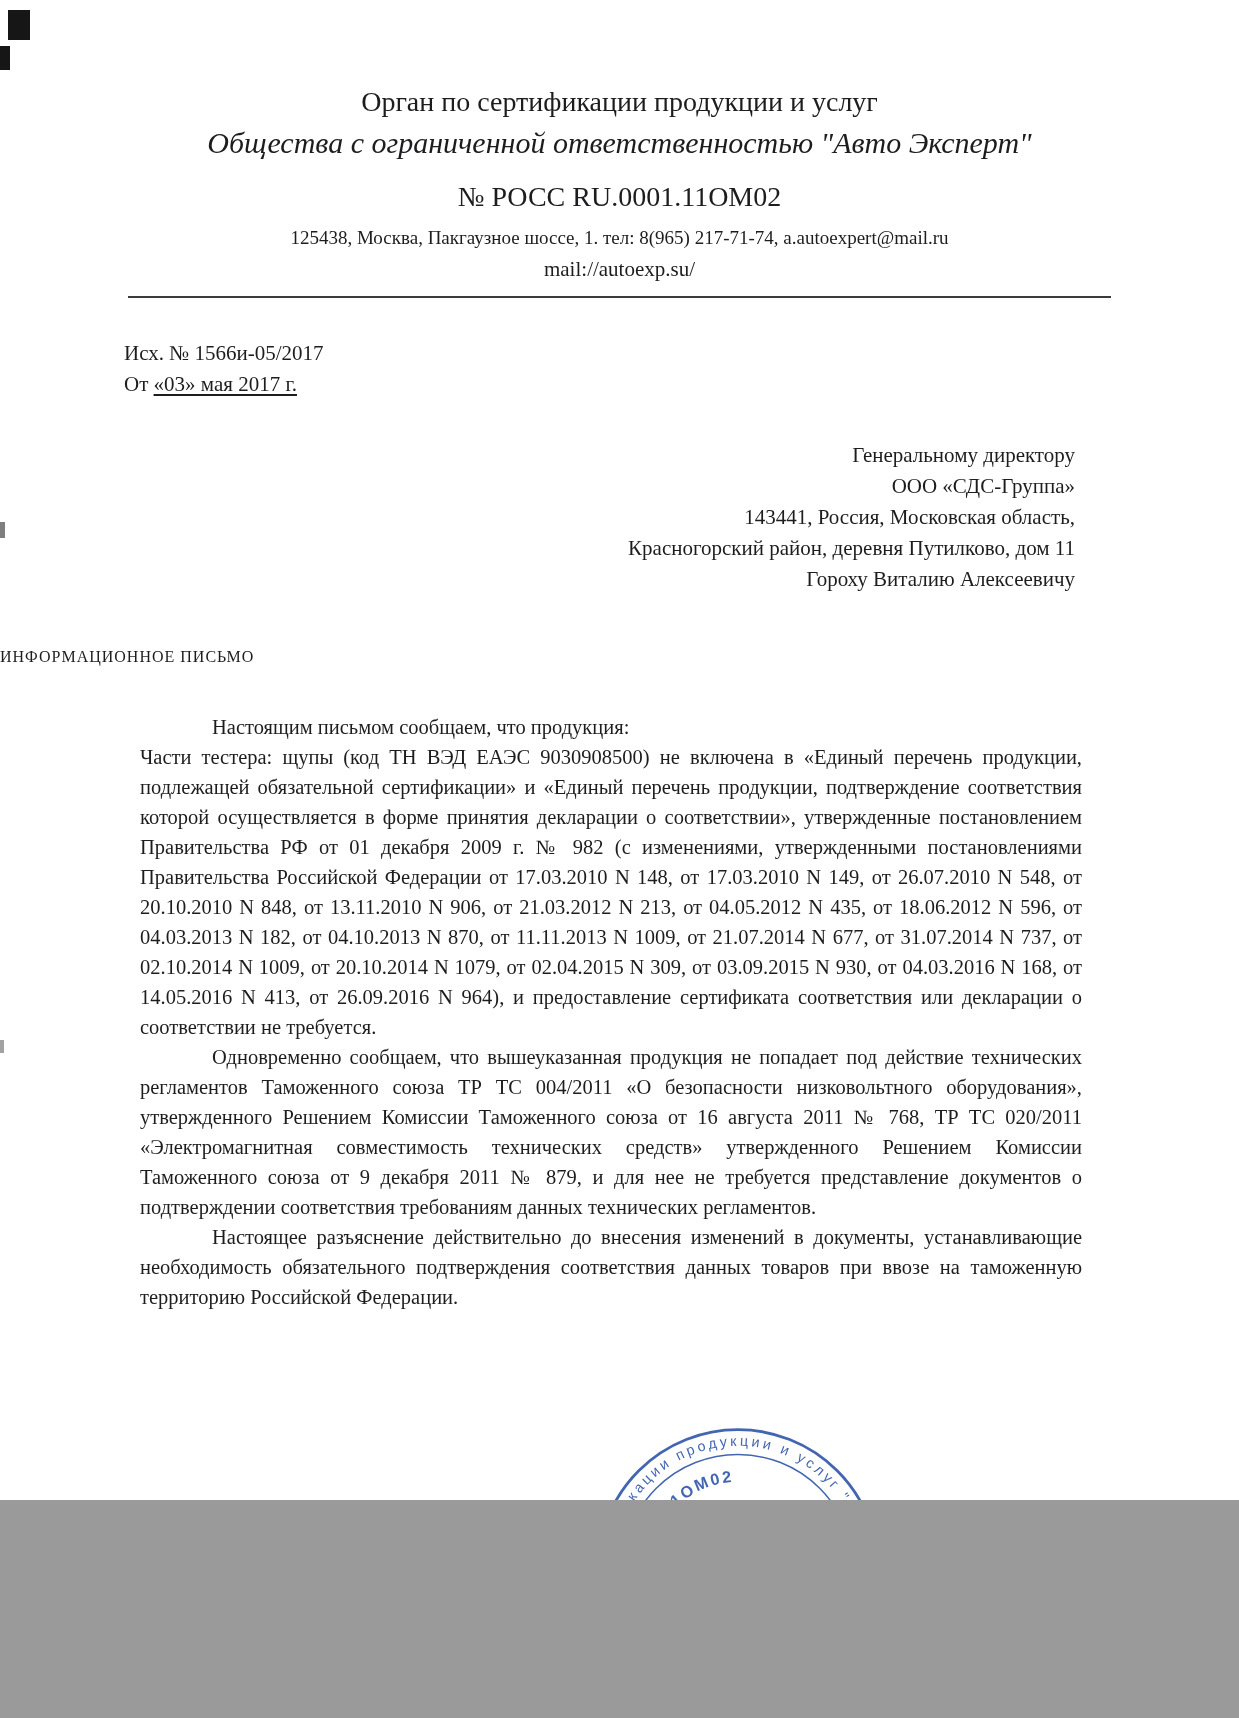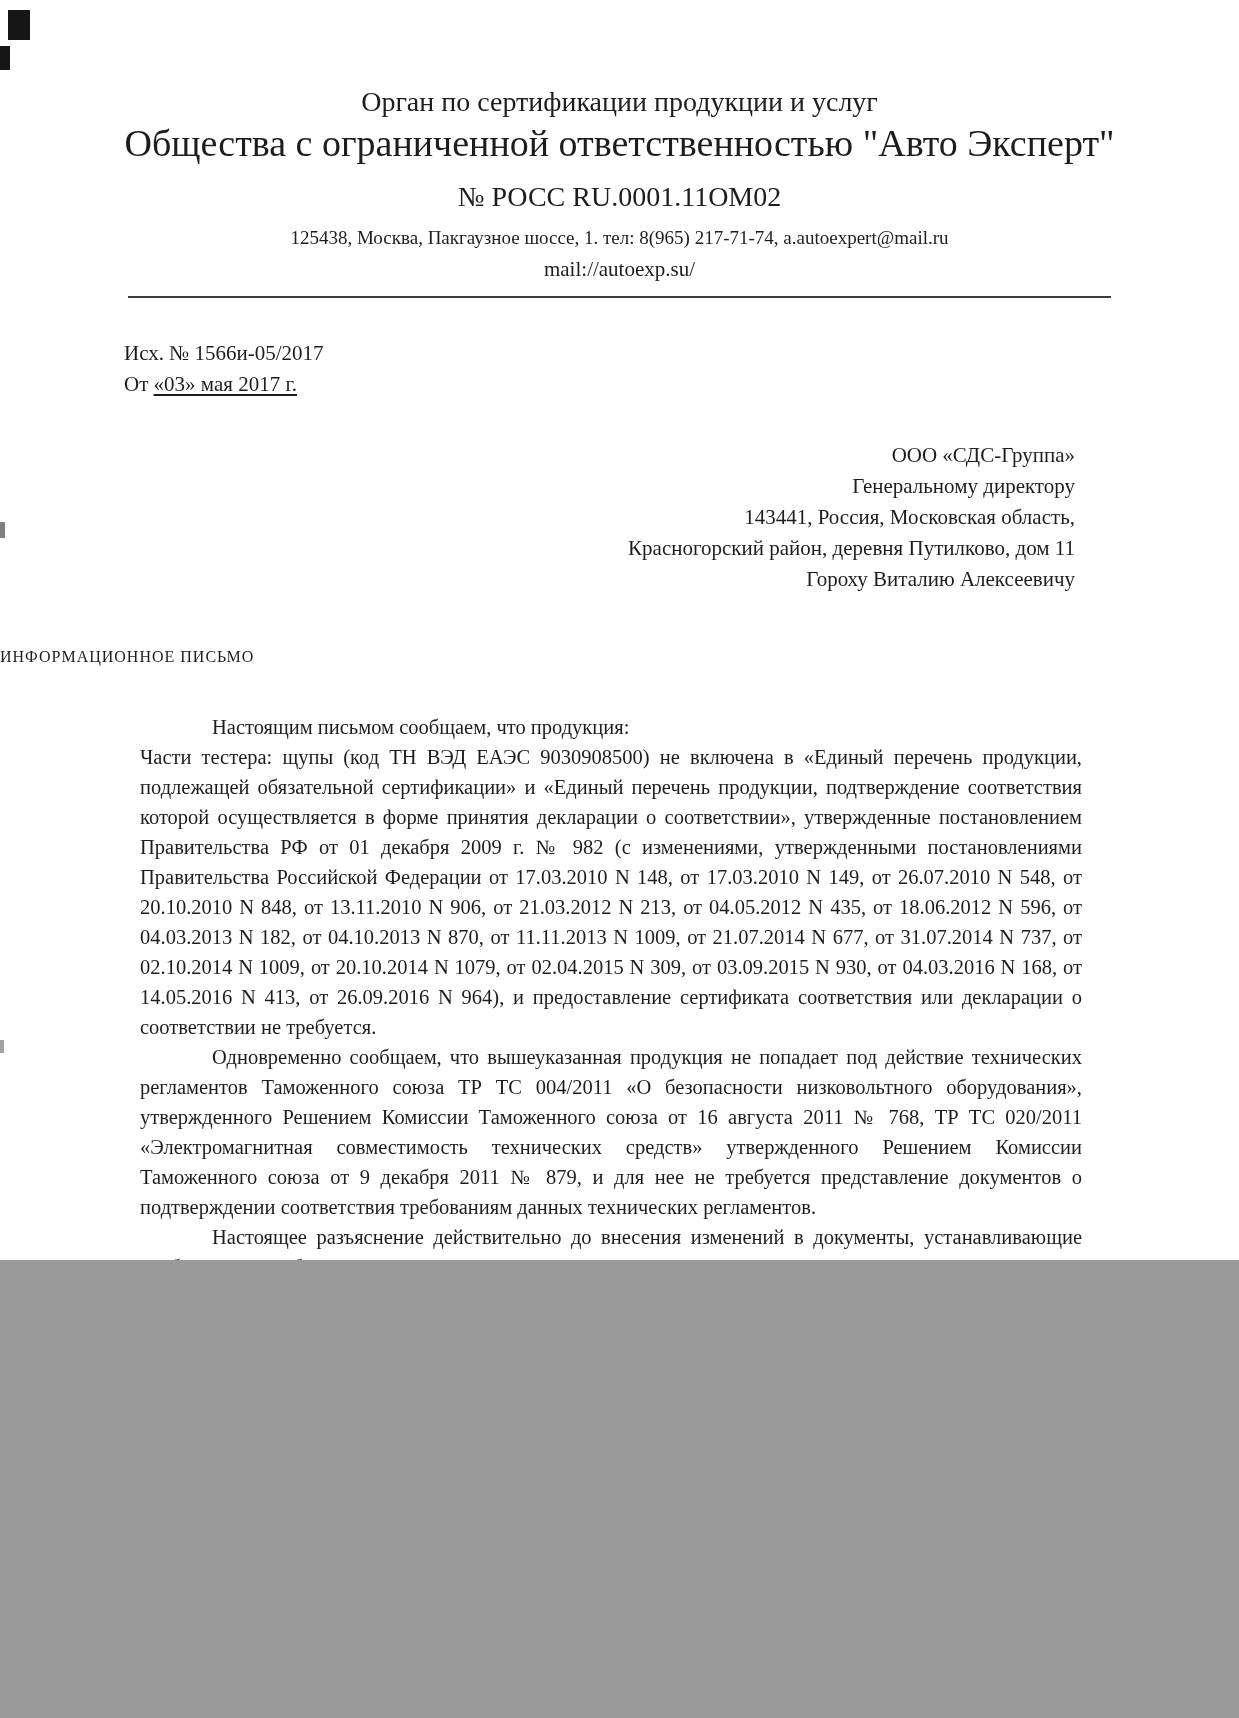--- a/index.html
+++ b/index.html
@@ -1,38 +1,38 @@
 <!DOCTYPE html>
 <html><head>
 <meta charset="utf-8">
 <style>
   * { margin:0; padding:0; box-sizing:border-box; }
   html,body { background:#9a9a9a; }
   .page {
     position:relative;
-    width:1239px; height:1260px;
+    width:1239px; height:1500px;
     margin:0 auto;
     background:#ffffff;
     font-family:"Liberation Serif", serif;
     color:#1d1d1f;
     overflow:hidden;
   }
   
   .artifact { position:absolute; background:#161616; }
   .art1 { left:8px; top:10px; width:22px; height:30px; }
   .art2 { left:0px; top:46px; width:10px; height:24px; }
   .art3 { left:0px; top:522px; width:5px; height:16px; opacity:.55; }
   .art4 { left:0px; top:1040px; width:4px; height:13px; opacity:.4; }
 
   .letterhead {
     position:absolute; top:82px; left:0; width:100%;
     text-align:center;
   }
   .lh1 { font-size:28px; line-height:40px; }
-  .lh2 { font-size:38px; line-height:42px; }
+  .lh2 { font-size:30px; line-height:42px;font-style:italic; }
   .lh3 { font-size:28px; line-height:42px;margin-top:12px; }
   .lh-addr { font-size:19px; line-height:32px; margin-top:4px; }
   .lh-site { font-size:21px; line-height:30px; }
 
   .rule {
     position:absolute; top:296px; left:128px; right:128px;
     border-top:2px solid #3c3c3c;
   }
 
   .ref-block { position:absolute; top:338px; left:124px; font-size:21px; line-height:31px; }
@@ -100,22 +100,22 @@
   </div>
 
   <div class="rule"></div>
 
   <div class="ref-block">
     <div>Исх. № 1566и-05/2017</div>
     <div class="ref-date"><span>От </span><u>«03» мая 2017 г.</u></div>
   </div>
 
   <div class="recipient">
+    <div>Генеральному директору</div>
     <div>ООО «СДС-Группа»</div>
-    <div>Генеральному директору</div>
     <div>143441, Россия, Московская область,</div>
     <div>Красногорский район, деревня Путилково, дом 11</div>
     <div>Гороху Виталию Алексеевичу</div>
   </div>
 
   <div class="doc-title">ИНФОРМАЦИОННОЕ ПИСЬМО</div>
 
   <div class="body-text">
     <p class="para indent">Настоящим письмом сообщаем, что продукция:</p>
     <p class="para">Части тестера: щупы (код ТН ВЭД ЕАЭС 9030908500) не включена в «Единый перечень продукции, подлежащей обязательной сертификации» и «Единый перечень продукции, подтверждение соответствия которой осуществляется в форме принятия декларации о соответствии», утвержденные постановлением Правительства РФ от 01 декабря 2009 г. № 982 (с изменениями, утвержденными постановлениями Правительства Российской Федерации от 17.03.2010 N 148, от 17.03.2010 N 149, от 26.07.2010 N 548, от 20.10.2010 N 848, от 13.11.2010 N 906, от 21.03.2012 N 213, от 04.05.2012 N 435, от 18.06.2012 N 596, от 04.03.2013 N 182, от 04.10.2013 N 870, от 11.11.2013 N 1009, от 21.07.2014 N 677, от 31.07.2014 N 737, от 02.10.2014 N 1009, от 20.10.2014 N 1079, от 02.04.2015 N 309, от 03.09.2015 N 930, от 04.03.2016 N 168, от 14.05.2016 N 413, от 26.09.2016 N 964), и предоставление сертификата соответствия или декларации о соответствии не требуется.</p>

